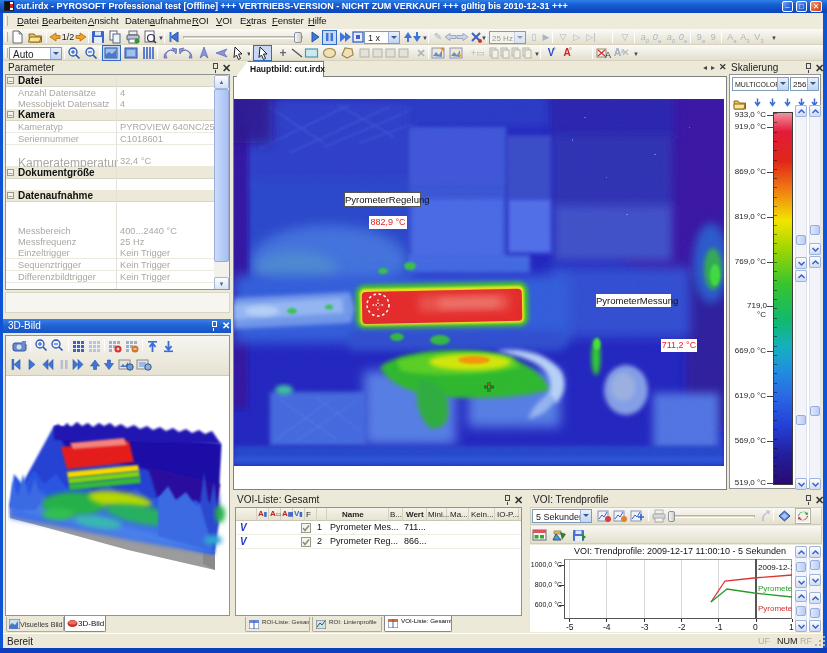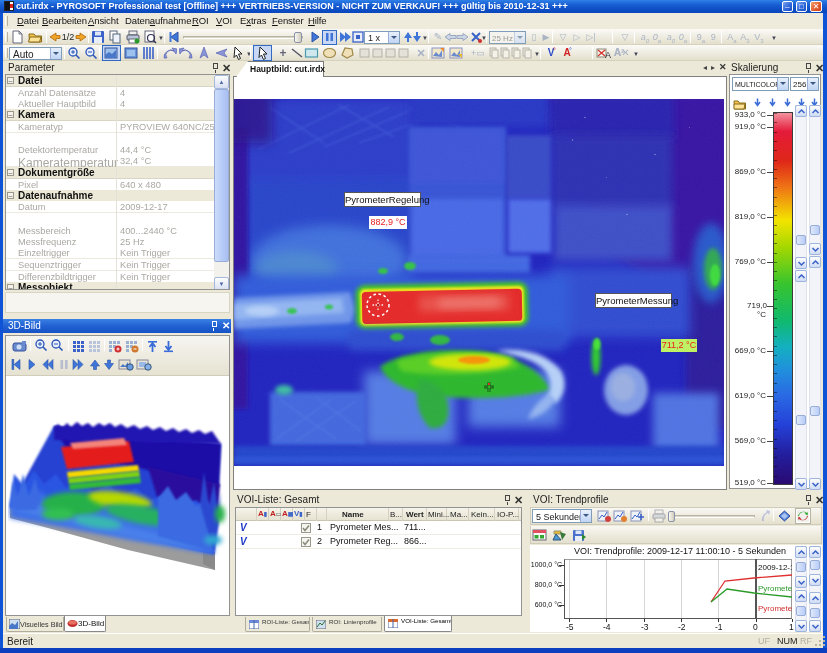--- a/index.html
+++ b/index.html
@@ -417,78 +417,66 @@
 <div class="abs whitebox" style="left:5px;top:74px;width:225px;height:216px;overflow:hidden;">
 <div class="abs" style="left:0;top:0px;width:223px;height:12px;background:#ece9d8;border-bottom:1px solid #d8d5c5;">
           <span style="position:absolute;left:1px;top:2px;width:7px;height:7px;border:1px solid #9a988a;background:#f4f2ea;font-size:7px;line-height:6px;text-align:center;color:#555;">–</span>
           <span style="position:absolute;left:12px;top:0px;font-size:10px;font-weight:bold;color:#111;">Datei</span>
         </div>
 <div class="abs" style="left:0;top:12px;width:223px;height:12px;background:#fff;border-bottom:1px solid #eceadf;">
           <span style="position:absolute;left:12px;top:1px;font-size:9.3px;color:#aaa8a2;white-space:nowrap;">Anzahl Datensätze</span>
           <span style="position:absolute;left:114px;top:1px;font-size:9.3px;color:#aaa8a2;white-space:nowrap;">4</span>
         </div>
 <div class="abs" style="left:0;top:23px;width:223px;height:12px;background:#fff;border-bottom:1px solid #eceadf;">
-          <span style="position:absolute;left:12px;top:1px;font-size:9.3px;color:#aaa8a2;white-space:nowrap;">Aktueller Hauptbild</span>
+          <span style="position:absolute;left:12px;top:1px;font-size:9.3px;color:#aaa8a2;white-space:nowrap;">Messobjekt Datensatz</span>
           <span style="position:absolute;left:114px;top:1px;font-size:9.3px;color:#aaa8a2;white-space:nowrap;">4</span>
         </div>
 <div class="abs" style="left:0;top:34px;width:223px;height:12px;background:#ece9d8;border-bottom:1px solid #d8d5c5;">
           <span style="position:absolute;left:1px;top:2px;width:7px;height:7px;border:1px solid #9a988a;background:#f4f2ea;font-size:7px;line-height:6px;text-align:center;color:#555;">–</span>
           <span style="position:absolute;left:12px;top:0px;font-size:10px;font-weight:bold;color:#111;">Kamera</span>
         </div>
 <div class="abs" style="left:0;top:46px;width:223px;height:12px;background:#fff;border-bottom:1px solid #eceadf;">
           <span style="position:absolute;left:12px;top:1px;font-size:9.3px;color:#aaa8a2;white-space:nowrap;">Kameratyp</span>
           <span style="position:absolute;left:114px;top:1px;font-size:9.3px;color:#aaa8a2;white-space:nowrap;">PYROVIEW 640NC/25HZ/17 X13</span>
         </div>
-<div class="abs" style="left:0;top:69px;width:223px;height:12px;background:#fff;border-bottom:1px solid #eceadf;">
-          <span style="position:absolute;left:12px;top:1px;font-size:9.3px;color:#aaa8a2;white-space:nowrap;">Detektortemperatur</span>
-          <span style="position:absolute;left:114px;top:1px;font-size:9.3px;color:#aaa8a2;white-space:nowrap;">44,4 °C</span>
+<div class="abs" style="left:0;top:58px;width:223px;height:12px;background:#fff;border-bottom:1px solid #eceadf;">
+          <span style="position:absolute;left:12px;top:1px;font-size:9.3px;color:#aaa8a2;white-space:nowrap;">Seriennummer</span>
+          <span style="position:absolute;left:114px;top:1px;font-size:9.3px;color:#aaa8a2;white-space:nowrap;">C1018601</span>
         </div>
 <div class="abs" style="left:0;top:80px;width:223px;height:12px;background:#fff;border-bottom:1px solid #eceadf;">
           <span style="position:absolute;left:12px;top:1px;font-size:12px;color:#aaa8a2;white-space:nowrap;">Kameratemperatur</span>
           <span style="position:absolute;left:114px;top:1px;font-size:9.3px;color:#aaa8a2;white-space:nowrap;">32,4 °C</span>
         </div>
 <div class="abs" style="left:0;top:92px;width:223px;height:12px;background:#ece9d8;border-bottom:1px solid #d8d5c5;">
           <span style="position:absolute;left:1px;top:2px;width:7px;height:7px;border:1px solid #9a988a;background:#f4f2ea;font-size:7px;line-height:6px;text-align:center;color:#555;">–</span>
           <span style="position:absolute;left:12px;top:0px;font-size:10px;font-weight:bold;color:#111;">Dokumentgröße</span>
         </div>
-<div class="abs" style="left:0;top:104px;width:223px;height:12px;background:#fff;border-bottom:1px solid #eceadf;">
-          <span style="position:absolute;left:12px;top:1px;font-size:9.3px;color:#aaa8a2;white-space:nowrap;">Pixel</span>
-          <span style="position:absolute;left:114px;top:1px;font-size:9.3px;color:#aaa8a2;white-space:nowrap;">640 x 480</span>
-        </div>
 <div class="abs" style="left:0;top:115px;width:223px;height:12px;background:#ece9d8;border-bottom:1px solid #d8d5c5;">
           <span style="position:absolute;left:1px;top:2px;width:7px;height:7px;border:1px solid #9a988a;background:#f4f2ea;font-size:7px;line-height:6px;text-align:center;color:#555;">–</span>
           <span style="position:absolute;left:12px;top:0px;font-size:10px;font-weight:bold;color:#111;">Datenaufnahme</span>
         </div>
-<div class="abs" style="left:0;top:126px;width:223px;height:12px;background:#fff;border-bottom:1px solid #eceadf;">
-          <span style="position:absolute;left:12px;top:1px;font-size:9.3px;color:#aaa8a2;white-space:nowrap;">Datum</span>
-          <span style="position:absolute;left:114px;top:1px;font-size:9.3px;color:#aaa8a2;white-space:nowrap;">2009-12-17</span>
-        </div>
 <div class="abs" style="left:0;top:150px;width:223px;height:12px;background:#fff;border-bottom:1px solid #eceadf;">
           <span style="position:absolute;left:12px;top:1px;font-size:9.3px;color:#aaa8a2;white-space:nowrap;">Messbereich</span>
           <span style="position:absolute;left:114px;top:1px;font-size:9.3px;color:#aaa8a2;white-space:nowrap;">400...2440 °C</span>
         </div>
 <div class="abs" style="left:0;top:161px;width:223px;height:12px;background:#fff;border-bottom:1px solid #eceadf;">
           <span style="position:absolute;left:12px;top:1px;font-size:9.3px;color:#aaa8a2;white-space:nowrap;">Messfrequenz</span>
           <span style="position:absolute;left:114px;top:1px;font-size:9.3px;color:#aaa8a2;white-space:nowrap;">25 Hz</span>
         </div>
 <div class="abs" style="left:0;top:172px;width:223px;height:12px;background:#fff;border-bottom:1px solid #eceadf;">
           <span style="position:absolute;left:12px;top:1px;font-size:9.3px;color:#aaa8a2;white-space:nowrap;">Einzeltrigger</span>
           <span style="position:absolute;left:114px;top:1px;font-size:9.3px;color:#aaa8a2;white-space:nowrap;">Kein Trigger</span>
         </div>
 <div class="abs" style="left:0;top:184px;width:223px;height:12px;background:#fff;border-bottom:1px solid #eceadf;">
           <span style="position:absolute;left:12px;top:1px;font-size:9.3px;color:#aaa8a2;white-space:nowrap;">Sequenztrigger</span>
           <span style="position:absolute;left:114px;top:1px;font-size:9.3px;color:#aaa8a2;white-space:nowrap;">Kein Trigger</span>
         </div>
 <div class="abs" style="left:0;top:196px;width:223px;height:12px;background:#fff;border-bottom:1px solid #eceadf;">
           <span style="position:absolute;left:12px;top:1px;font-size:9.3px;color:#aaa8a2;white-space:nowrap;">Differenzbildtrigger</span>
           <span style="position:absolute;left:114px;top:1px;font-size:9.3px;color:#aaa8a2;white-space:nowrap;">Kein Trigger</span>
-        </div>
-<div class="abs" style="left:0;top:207px;width:223px;height:12px;background:#ece9d8;border-bottom:1px solid #d8d5c5;">
-          <span style="position:absolute;left:1px;top:2px;width:7px;height:7px;border:1px solid #9a988a;background:#f4f2ea;font-size:7px;line-height:6px;text-align:center;color:#555;">–</span>
-          <span style="position:absolute;left:12px;top:0px;font-size:10px;font-weight:bold;color:#111;">Messobjekt</span>
         </div>
 <div class="abs" style="left:110px;top:0;width:1px;height:216px;background:#e4e2d6;"></div>
 <div class="abs" style="left:208px;top:0;width:15px;height:216px;background:#f2f1ec;">
           <div class="abs sbtn" style="left:0;top:0;">▲</div>
           <div class="abs sthumb" style="left:0;top:14px;height:173px;"></div>
           <div class="abs sbtn" style="left:0;top:202px;">▼</div>
         </div>
 </div>
 <div class="abs" style="left:5px;top:292px;width:225px;height:21px;background:#f6f5ef;border:1px solid #d8d5c5;"></div>
 <div class="abs" style="left:3px;top:319px;width:228px;height:14px;background:linear-gradient(180deg,#3a80e4 0%,#2161d2 50%,#1553c6 100%);">
@@ -808,21 +796,21 @@
             <path d="M255,283 v10 M250,288 h10"></path>
           </g>
           <g stroke="#2ee02e" stroke-width="1.2">
             <path d="M255,283 v10 M250,288 h10"></path>
           </g>
           <rect x="254" y="284" width="2" height="2" fill="#e03030"></rect>
         </svg></div>
 <div class="abs" style="left:344px;top:192px;width:77px;height:15px;background:#fff;border:1px solid #555;font-size:9.5px;color:#111;text-align:center;line-height:13px;">PyrometerRegelung</div>
 <div class="abs" style="left:369px;top:216px;width:38px;height:13px;background:#fff;font-size:9px;color:#e82020;text-align:center;line-height:13px;">882,9 °C</div>
 <div class="abs" style="left:595px;top:293px;width:77px;height:15px;background:#fff;border:1px solid #555;font-size:9.5px;color:#111;text-align:center;line-height:13px;">PyrometerMessung</div>
-<div class="abs" style="left:661px;top:339px;width:36px;height:13px;background:#bef264;font-size:9px;color:#e82020;text-align:center;line-height:13px;">711,2 °C</div>
+<div class="abs" style="left:661px;top:339px;width:36px;height:13px;background:#ffffff;font-size:9px;color:#e82020;text-align:center;line-height:13px;">711,2 °C</div>
 <div class="abs ptitle" style="left:731px;top:62px;">Skalierung</div>
 <div class="abs pin" style="left:806px;top:63px;"></div>
 <div class="abs px" style="left:815px;top:64px;">✕</div>
 <div class="abs whitebox" style="left:729px;top:74px;width:92px;height:415px;"></div>
 <div class="abs combo" style="left:732px;top:77px;width:57px;height:14px;">
         <span style="position:absolute;left:2px;top:3px;font-size:7px;">MULTICOLOR</span>
         <span class="da"></span>
       </div>
 <div class="abs combo" style="left:790px;top:77px;width:29px;height:14px;">
         <span style="position:absolute;left:2px;top:2px;font-size:8px;">256</span>

